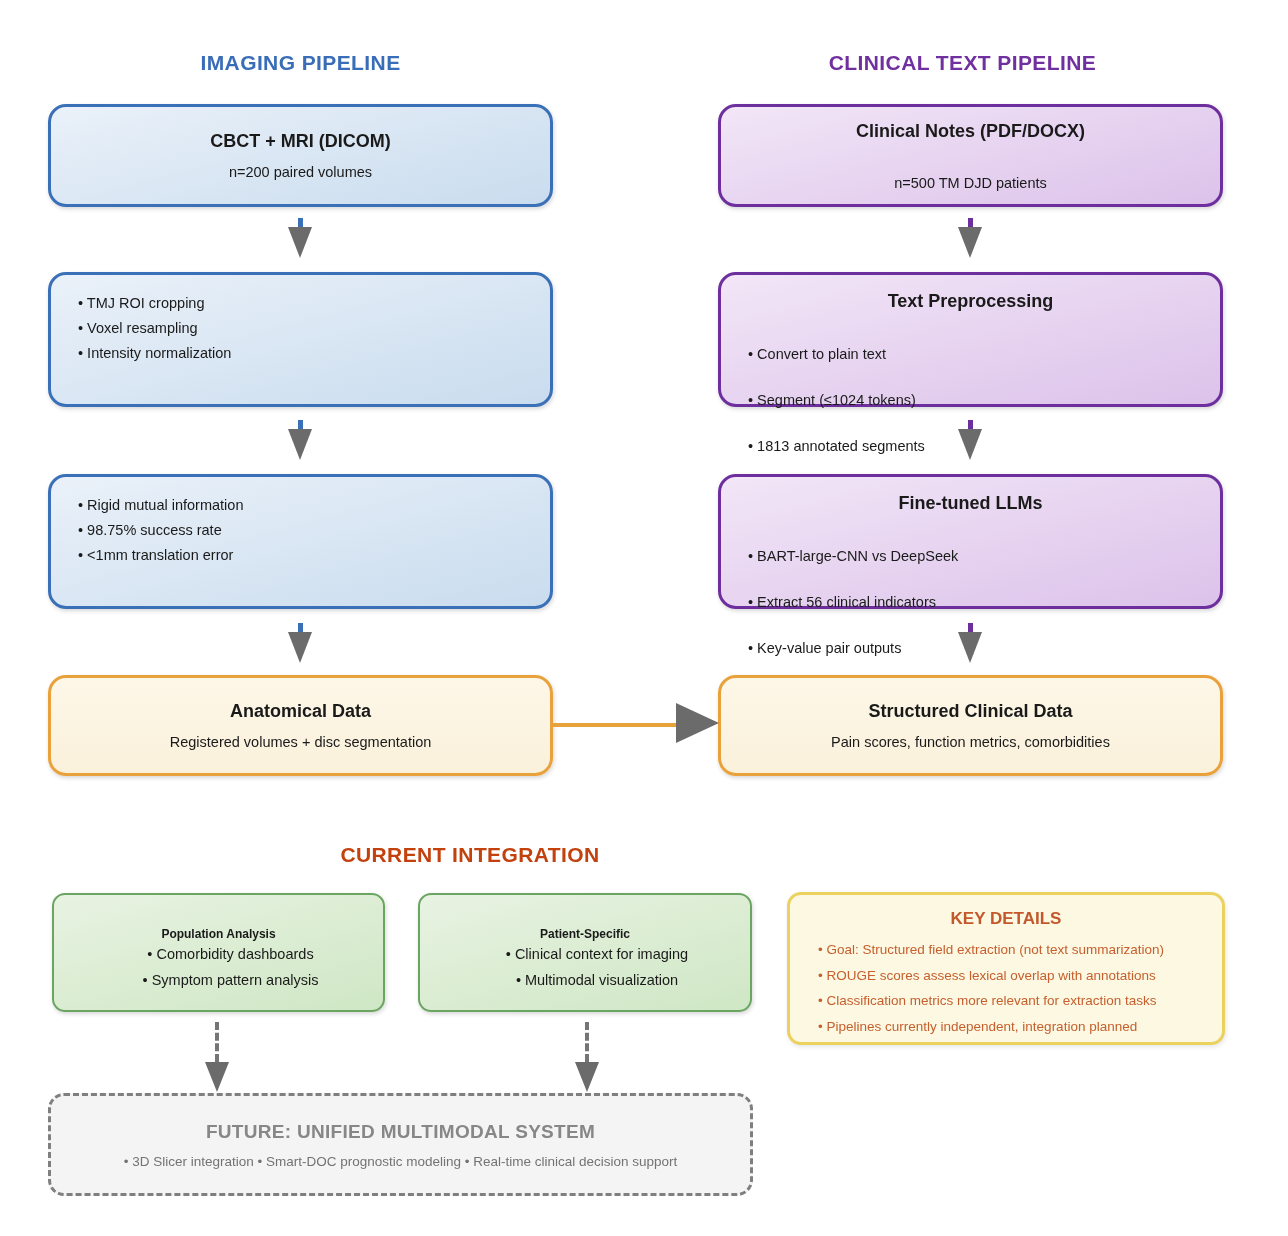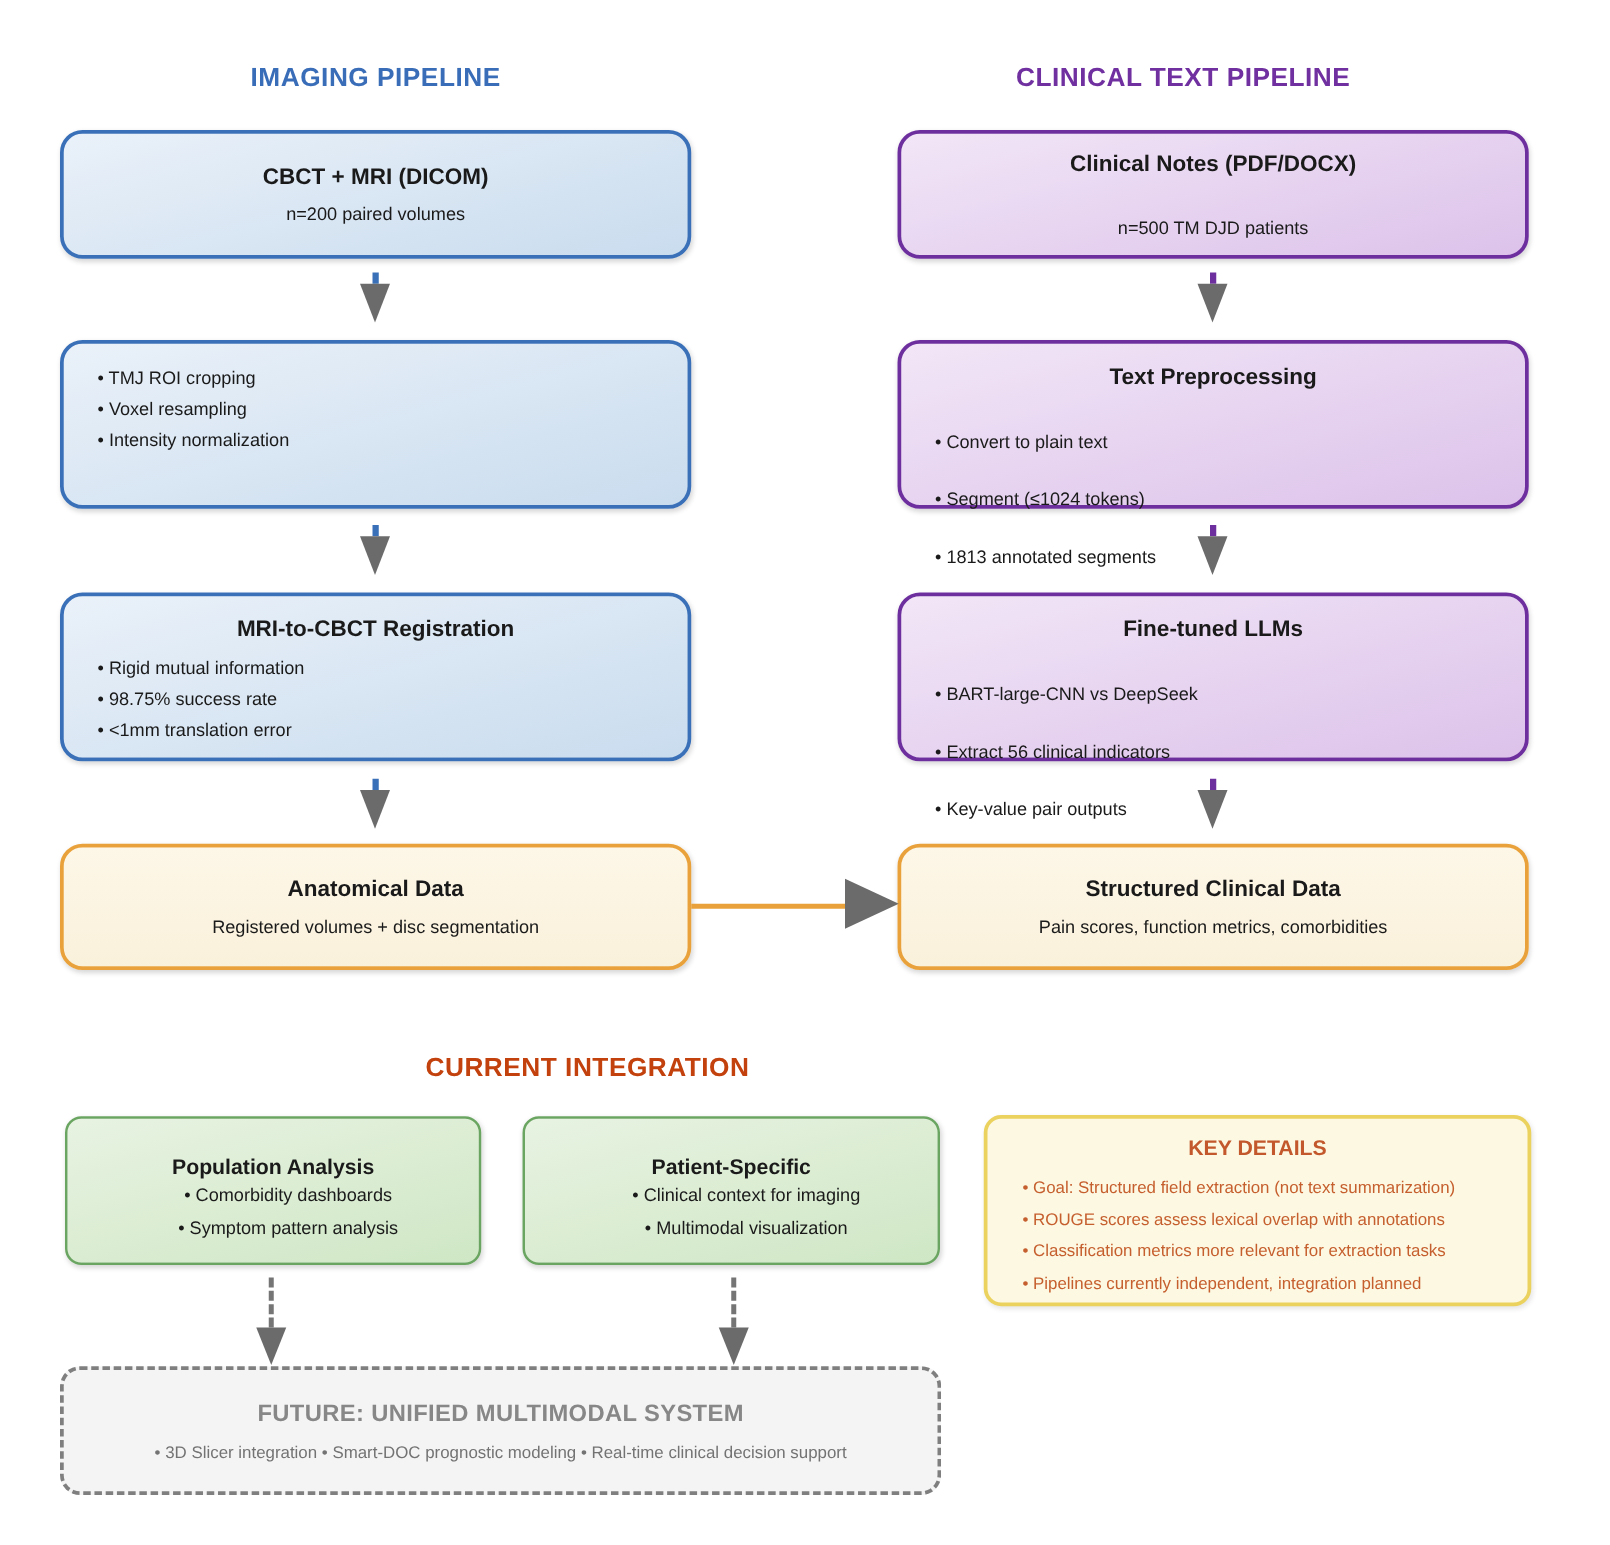--- a/index.html
+++ b/index.html
@@ -5,21 +5,21 @@
   html,body{margin:0;padding:0;background:#ffffff;}
   .canvas{
     position:relative;width:1288px;height:1236px;background:#ffffff;
     font-family:"Liberation Sans",sans-serif;overflow:hidden;padding-left:44px;
   }
   .pipe-header{
     position:absolute;top:51px;width:505px;text-align:center;
     font-size:21px;font-weight:bold;letter-spacing:.4px;
   }
   .pipe-header.imaging{left:48px;color:#3A6DB8;}
-  .pipe-header.clinical{left:694px;color:#7030A0;text-align:center;}
+  .pipe-header.clinical{left:710px;color:#7030A0;text-align:center;}
   .section-header{
     position:absolute;top:843px;left:240px;width:460px;text-align:center;
     font-size:21px;font-weight:bold;letter-spacing:.4px;color:#c2410c;
   }
   .box{
     position:absolute;box-sizing:border-box;border-radius:18px;
     box-shadow:1px 2px 4px rgba(0,0,0,0.16);
     display:flex;flex-direction:column;align-items:center;justify-content:center;
     color:#1a1a1a;
   }
@@ -30,21 +30,21 @@
   .box.gold{border:3px solid #EBD25F;border-radius:14px;background:#FCF8E2;box-shadow:1px 2px 4px rgba(0,0,0,0.10);}
   .box.future{
     border:3.5px dashed #7F7F7F;border-radius:16px;background:#F4F4F4;
     box-shadow:none;gap:11px;
   }
   .box-title{font-size:18px;font-weight:bold;text-align:center;}
   .box-sub{font-size:14.5px;text-align:center;margin-top:12px;}
   .box.list{justify-content:flex-start;align-items:stretch;padding-top:16px;}
   .box.list .box-title{margin-bottom:9px;}
   .bullet{font-size:14.5px;line-height:25px;text-align:left;padding-left:27px;white-space:nowrap;}
-  .box.green .box-title{font-size:17px;}
+  .box.green .box-title{font-size:12px;}
   .box.green{padding-top:15px;}
   .box.green .bullet{line-height:26px;padding-left:24px;}
   .box.gold{justify-content:flex-start;align-items:stretch;padding-top:14px;}
   .key-title{font-size:17px;font-weight:bold;text-align:center;color:#C2582B;margin-bottom:8px;}
   .key-bullet{font-size:13.5px;line-height:25.5px;color:#C65F2E;text-align:left;padding-left:28px;white-space:nowrap;}
   .future-title{font-size:19px;font-weight:bold;color:#878787;text-align:center;letter-spacing:.3px;}
   .future-sub{font-size:13.5px;color:#737373;text-align:left;}
   .varrow{position:absolute;width:24px;display:flex;flex-direction:column;align-items:center;}
   .varrow .stub{width:5px;height:9px;}
   .varrow .stub.blue{background:#3A70B8;}
@@ -80,21 +80,20 @@
     <div class="bullet">• Voxel resampling</div>
     <div class="bullet">• Intensity normalization</div>
   </div>
 
   <div class="varrow" style="left:288px;top:420px">
     <div class="stub blue"></div>
     <div class="tri"></div>
   </div>
 
   <div class="box blue list" style="left:48px;top:474px;width:505px;height:135px">
-    <div class="box-title">MRI-to-CBCT Registration</div>
     <div class="bullet">• Rigid mutual information</div>
     <div class="bullet">• 98.75% success rate</div>
     <div class="bullet">• &lt;1mm translation error</div>
   </div>
 
   <div class="varrow" style="left:288px;top:623px">
     <div class="stub blue"></div>
     <div class="tri"></div>
   </div>
 

